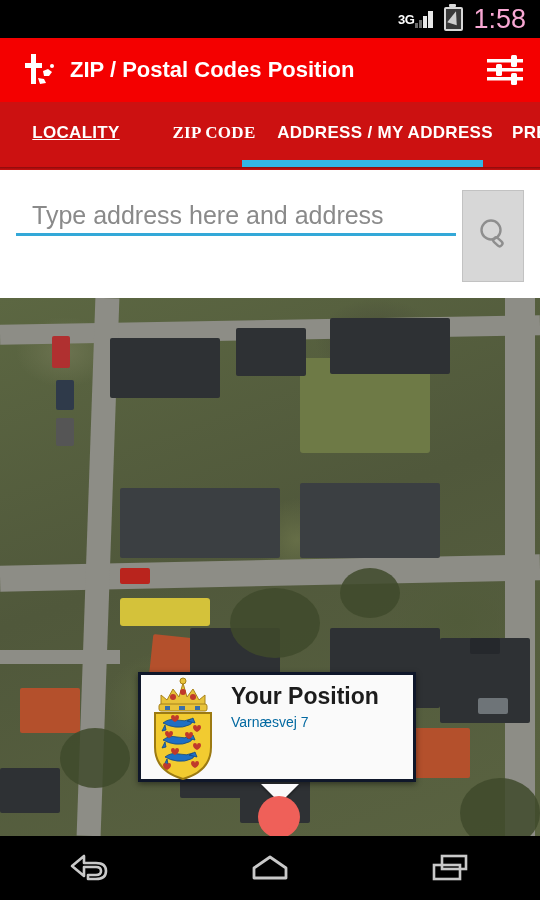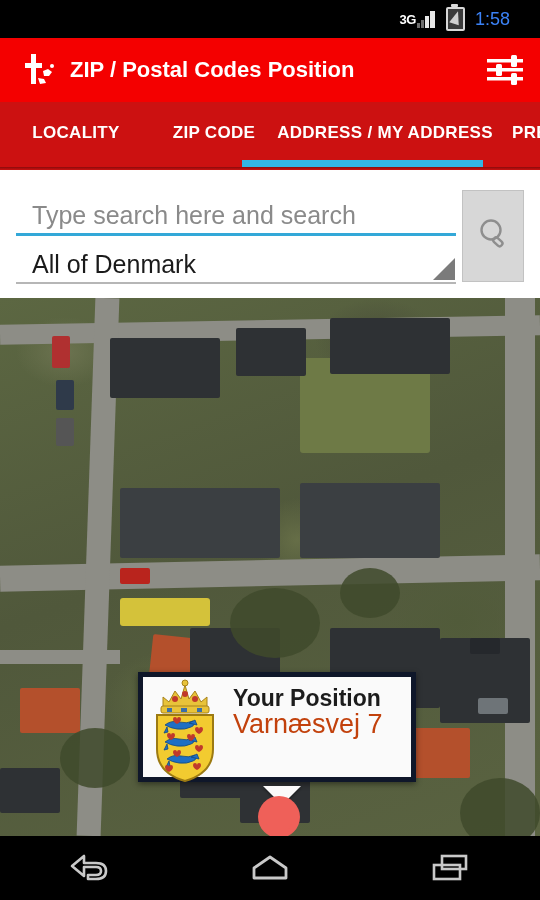--- a/index.html
+++ b/index.html
@@ -1,49 +1,49 @@
 <!DOCTYPE html>
 <html><head>
 <meta charset="utf-8">
 <style>
   html,body{margin:0;padding:0;background:#000;}
   body{width:540px;height:900px;overflow:hidden;font-family:"Liberation Sans",sans-serif;}
   .phone{position:relative;width:540px;height:900px;background:#000;overflow:hidden;}
 
   
   .statusbar{position:absolute;left:0;top:0;width:540px;height:38px;background:#000;
-             display:flex;align-items:center;justify-content:flex-end;padding-right:30px;box-sizing:border-box;}
+             display:flex;align-items:center;justify-content:flex-end;padding-right:14px;box-sizing:border-box;}
   .sb-3g{color:#fff;font-size:13px;font-weight:bold;margin-right:1px;letter-spacing:-.5px;}
   .sb-sig{width:20px;height:18px;position:relative;margin-right:9px;}
   .sb-sig i{position:absolute;bottom:0;background:#cfcfcf;display:block;}
   .sb-sig i:nth-child(1){left:0;width:3px;height:5px;background:#6d6d6d;}
   .sb-sig i:nth-child(2){left:4px;width:3px;height:8px;background:#6d6d6d;}
   .sb-sig i:nth-child(3){left:8px;width:4px;height:12px;background:#e8e8e8;}
   .sb-sig i:nth-child(4){left:13px;width:5px;height:17px;background:#e8e8e8;}
   .sb-batt{width:15px;height:20px;border:2px solid #d8d8d8;border-radius:2px;position:relative;margin-right:10px;
            background:#3a3a3a;}
   .sb-batt:before{content:"";position:absolute;top:-5px;left:3px;width:7px;height:3px;background:#d8d8d8;border-radius:1px;}
   .sb-batt:after{content:"";position:absolute;left:3px;top:2px;width:0;height:0;
                  border-left:5px solid transparent;border-right:5px solid transparent;border-bottom:13px solid #cfcfcf;
                  transform:rotate(18deg);}
-  .sb-time{color:#3b82f6;font-size:18px;line-height:26px;font-weight:400;}
+  .sb-time{color:#f9a8d4;font-size:27px;line-height:26px;font-weight:400;}
 
   
   .actionbar{position:absolute;left:0;top:38px;width:540px;height:64px;background:#f40000;
              display:flex;align-items:center;box-sizing:border-box;padding:0 14px 0 18px;}
   .dk-icon{width:40px;height:36px;position:relative;flex:0 0 auto;margin-right:12px;}
   .app-title{color:#fff;font-size:22px;font-weight:bold;flex:1 1 auto;white-space:nowrap;}
   .settings-icon{width:42px;height:36px;position:relative;flex:0 0 auto;}
 
   
   .tabbar{position:absolute;left:0;top:102px;width:540px;height:68px;background:#cc1111;overflow:hidden;}
   .tabs{display:flex;align-items:center;height:62px;white-space:nowrap;}
   .tab{color:#fff;font-size:17px;font-weight:bold;letter-spacing:.3px;flex:0 0 auto;text-align:center;}
-  .tab.t0{width:152px;}
-  .tab.t1{width:124px;}
+  .tab.t0{width:152px;text-decoration:underline;}
+  .tab.t1{width:124px;font-family:Liberation Serif, serif;}
   .tab.t2{width:218px;}
   .tab.t3{width:140px;text-align:left;padding-left:18px;box-sizing:border-box;}
   .tab-indicator{position:absolute;left:242px;top:160px;width:241px;height:7px;background:#33b5e5;}
   .tabbar-shadow{position:absolute;left:0;top:167px;width:540px;height:3px;
                  background:linear-gradient(to bottom,rgba(0,0,0,.32),rgba(0,0,0,0));}
 
   
   .searchpanel{position:absolute;left:0;top:170px;width:540px;height:128px;background:#fff;}
   .search-input{position:absolute;left:16px;top:24px;width:440px;height:42px;
                 color:#8a8a8a;font-size:25px;line-height:42px;box-sizing:border-box;padding-left:16px;
@@ -74,28 +74,28 @@
   .road.v{width:24px;}
   .roof{position:absolute;background:#3b3f42;border-radius:2px;}
   .roof.red{background:#b4502c;}
   .roof.dark{background:#2e3134;}
   .lawn{position:absolute;background:#65713f;border-radius:3px;}
   .tree{position:absolute;border-radius:50%;background:#3f4a2b;opacity:.85;}
   .car{position:absolute;border-radius:2px;}
 
   
   .infowin{position:absolute;left:138px;top:374px;width:278px;height:110px;background:#fafafa;
-           border:5px solid #0f172a;box-shadow:0 2px 6px rgba(0,0,0,.45);display:flex;box-sizing:border-box;}
+           border:3px solid #0f172a;box-shadow:0 2px 6px rgba(0,0,0,.45);display:flex;box-sizing:border-box;}
   .infowin .tail{position:absolute;left:120px;top:109px;width:0;height:0;
                  border-left:19px solid transparent;border-right:19px solid transparent;border-top:19px solid #fafafa;
                  filter:drop-shadow(0 2px 1px rgba(0,0,0,.35));}
   .coa{width:84px;height:106px;flex:0 0 auto;position:relative;}
   .infotext{flex:1 1 auto;padding:8px 6px 0 6px;box-sizing:border-box;}
   .info-title{font-size:23px;font-weight:bold;color:#1c1c1c;line-height:27px;}
-  .info-line{font-size:27px;color:#c2410c;line-height:25px;}
+  .info-line{font-size:14px;color:#0369a1;line-height:25px;}
 
   
   .pin{position:absolute;left:258px;top:498px;width:42px;height:56px;}
   .pin .head{position:absolute;left:0;top:0;width:42px;height:42px;border-radius:50% 50% 50% 50%;
              background:#ef6059;}
   .pin .tip{position:absolute;left:8px;top:26px;width:0;height:0;
             border-left:13px solid transparent;border-right:13px solid transparent;border-top:30px solid #ef6059;}
 
   
   .navbar{position:absolute;left:0;top:836px;width:540px;height:64px;background:#000;
@@ -146,25 +146,21 @@
       <div class="tab t0">LOCALITY</div>
       <div class="tab t1">ZIP CODE</div>
       <div class="tab t2">ADDRESS / MY ADDRESS</div>
       <div class="tab t3">PRE</div>
     </div>
   </div>
   <div class="tab-indicator"></div>
   <div class="tabbar-shadow"></div>
 
   <div class="searchpanel">
-    <div class="search-input">Type search here and search</div>
-    <div class="spinner">
-      <span>All of Denmark</span>
-      <span class="caret"></span>
-    </div>
+    <div class="search-input">Type address here and address</div>
   </div>
   <div class="search-btn">
     <span class="mag">
       <svg width="34" height="34" viewBox="0 0 34 34">
         <circle cx="14" cy="13" r="9.5" fill="none" stroke="#8e8e8e" stroke-width="2.4"></circle>
         <rect x="19" y="19.5" width="10" height="5.5" rx="2.4" fill="none" stroke="#8e8e8e" stroke-width="2.4" transform="rotate(42 19 19.5)"></rect>
       </svg>
     </span>
   </div>
 

